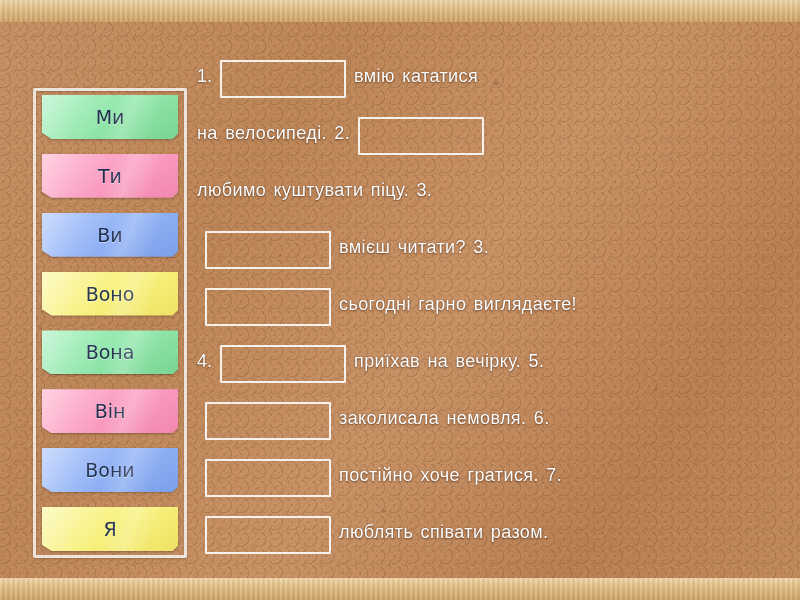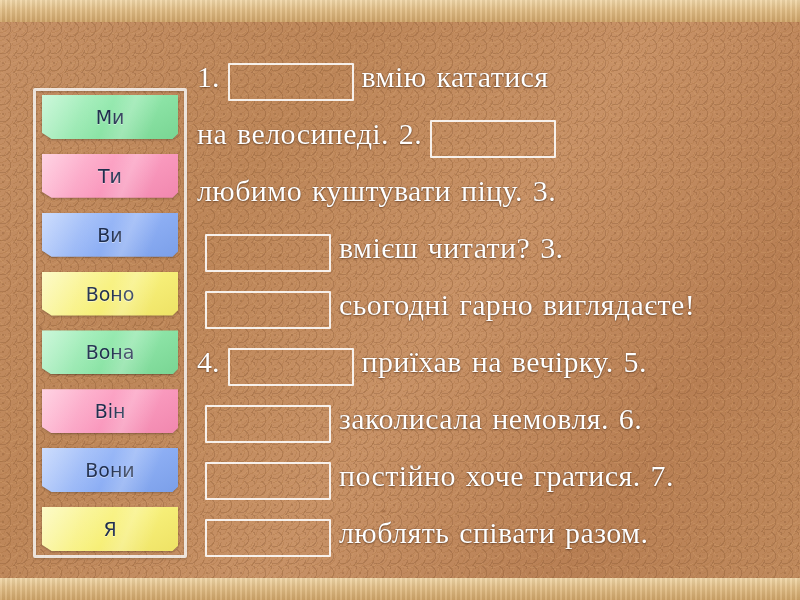--- a/index.html
+++ b/index.html
@@ -80,22 +80,22 @@
     pointer-events:none;
   }
   .c-green  { background:linear-gradient(150deg,#a8f2c0 0%, #8ee5a8 55%, #79d593 100%); }
   .c-pink   { background:linear-gradient(150deg,#ffb3cf 0%, #fa9bbf 55%, #f187ae 100%); }
   .c-blue   { background:linear-gradient(150deg,#a9c4fb 0%, #8fb0f5 55%, #7b9fe9 100%); }
   .c-yellow { background:linear-gradient(150deg,#fbf7a0 0%, #f7f07a 55%, #eee265 100%); }
 
   
   #exercise {
     position:absolute; left:197px; top:26px; right:14px;
-    font-family:Liberation Serif, serif;
-    font-size:30px;
+    font-family:Liberation Sans, sans-serif;
+    font-size:18px;
     line-height:57px;
     color:#ffffff;
     text-shadow:0 1px 2px rgba(60,30,10,.55), 0 0 1px rgba(60,30,10,.6);
     letter-spacing:.4px;
     word-spacing:2px;
   }
   #exercise .frag { white-space:pre-wrap; }
   .blank {
     display:inline-block;
     vertical-align:middle;

